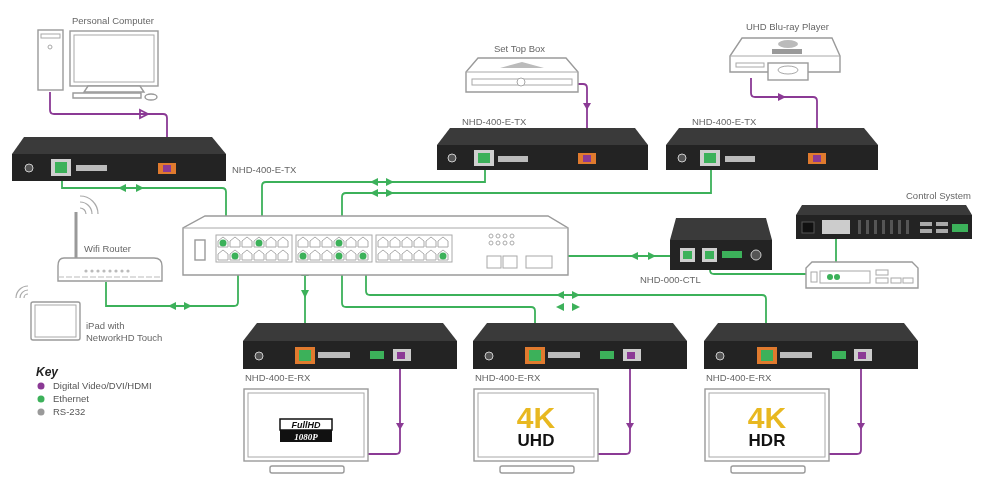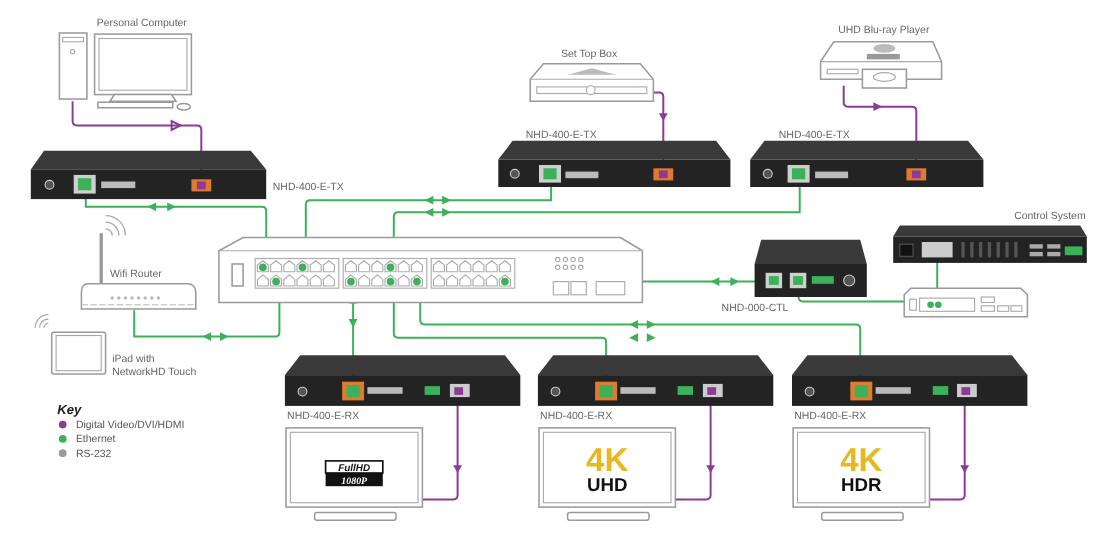--- a/index.html
+++ b/index.html
@@ -1,17 +1,17 @@
 <!DOCTYPE html>
 <html><head>
 <meta charset="utf-8">
 <style>
   html,body{margin:0;padding:0;background:#ffffff;}
   body{width:1000px;height:502px;position:relative;overflow:hidden;font-family:"Liberation Sans",sans-serif;}
-  #stage{position:absolute;left:16px;top:0;width:920px;height:502px;}
+  #stage{position:absolute;left:0;top:0;width:920px;height:502px;}
   svg text{font-family:"Liberation Sans",sans-serif;}
   .lbl{font-size:9.5px;fill:#666;}
   .key-title{font-size:12px;font-weight:bold;font-style:italic;fill:#222;}
   .key-item{font-size:9.5px;fill:#555;}
   .eth{stroke:#3cb15a;stroke-width:1.8;fill:none;}
   .vid{stroke:#8b3a95;stroke-width:1.8;fill:none;}
   .outline{fill:#fff;stroke:#9a9a9a;stroke-width:1.4;}
   .outline-thin{fill:#fff;stroke:#a8a8a8;stroke-width:1;}
   .box-dark{fill:#232323;}
   .box-top{fill:#3a3a3a;}

